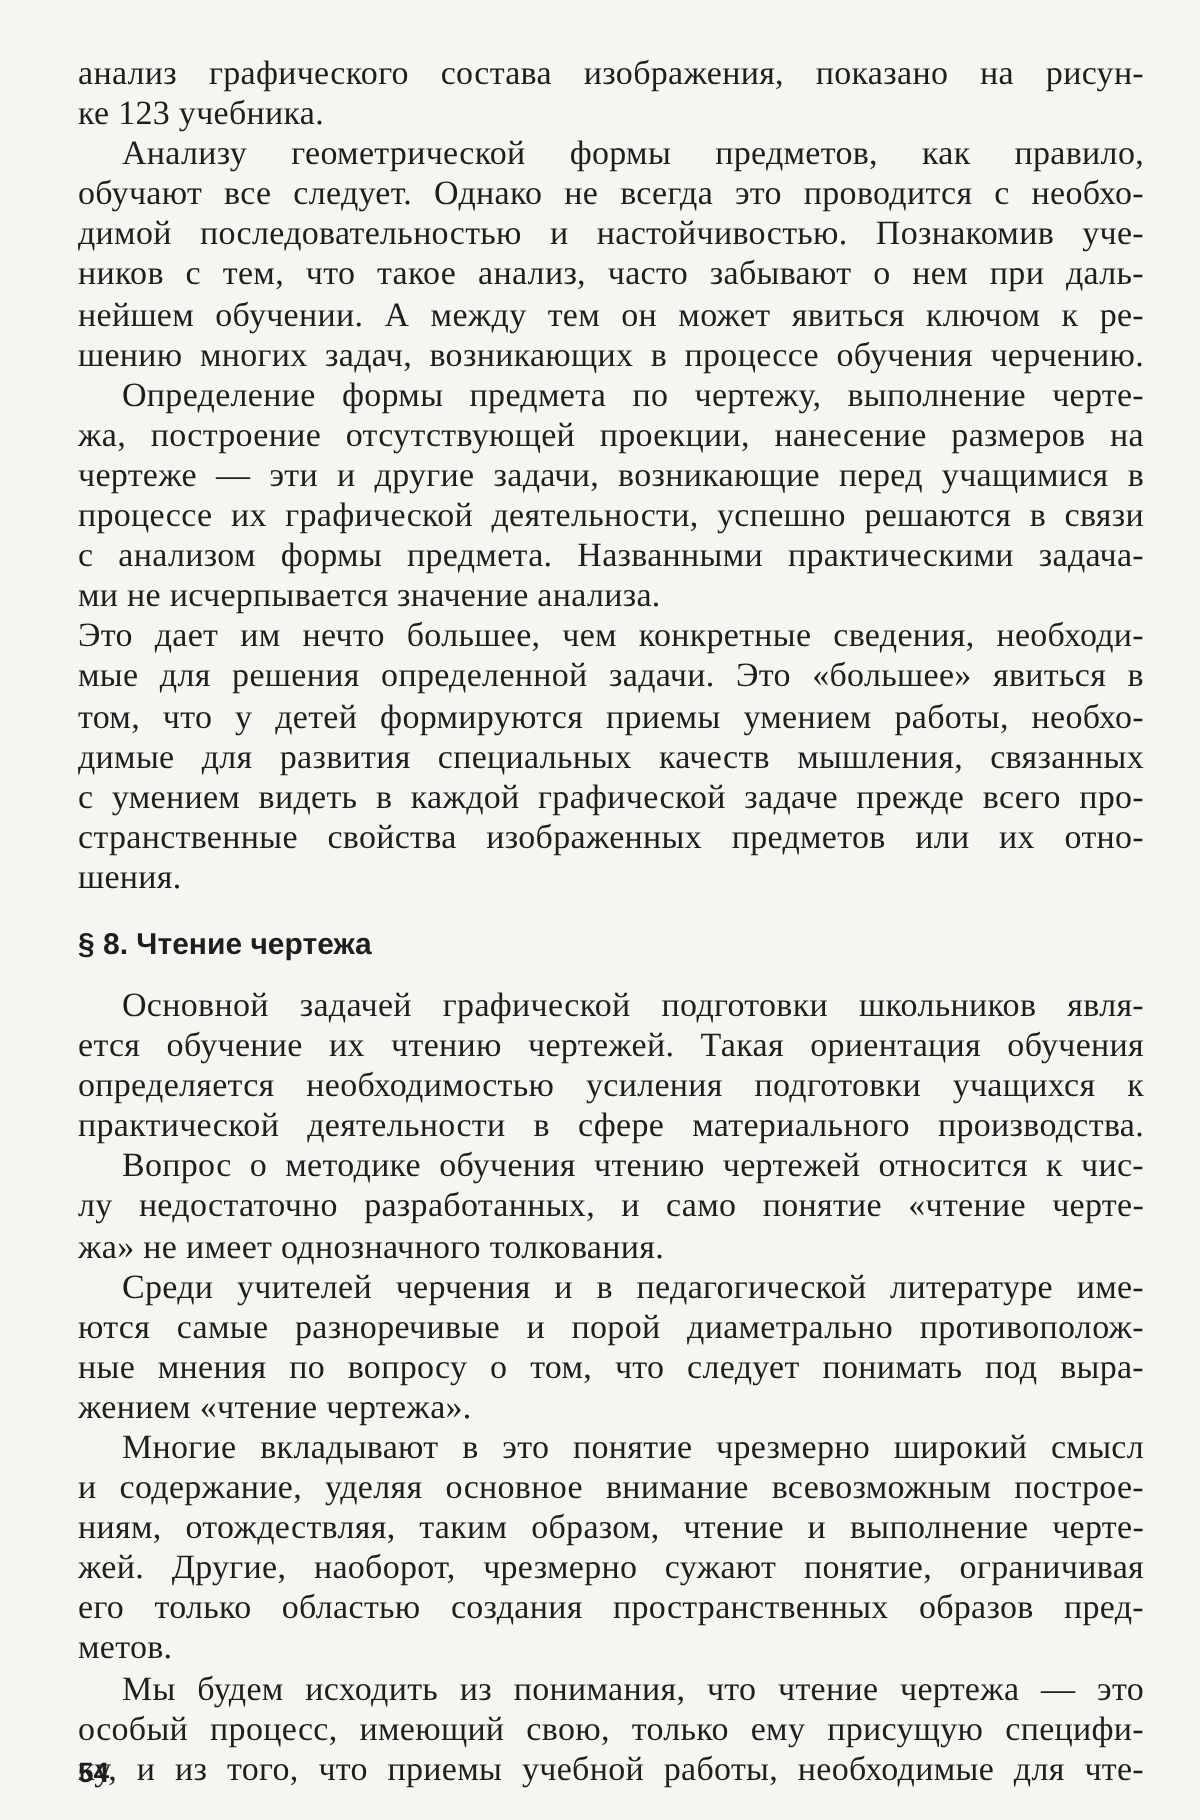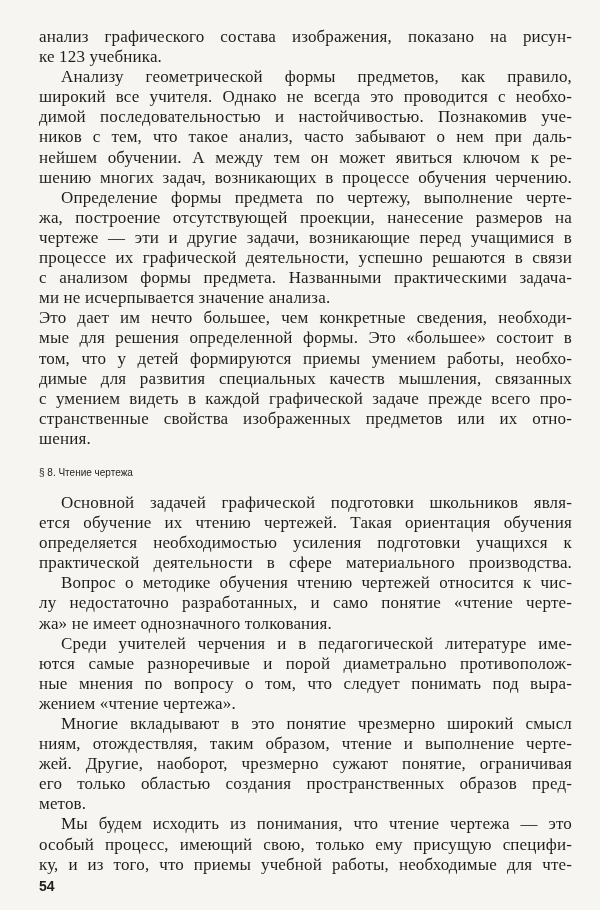--- a/index.html
+++ b/index.html
@@ -13,55 +13,55 @@
   .page { position: absolute; left: 39px; top: 27px; width: 533px; }
   .line {
     font-size: 17px; line-height: 20.1px; height: 20.1px;
     white-space: nowrap; text-align: justify; text-align-last: justify;
     letter-spacing: 0.15px;
   }
   .line.last { text-align-last: left; }
   .line.indent { padding-left: 22px; }
   .heading {
     font-family: "Liberation Sans", "DejaVu Sans", sans-serif;
-    font-weight: normal; font-size: 10px; line-height: 20px;
+    font-weight: bold; font-size: 15px; line-height: 20px;
     margin: 14px 0 10px 0;
   }
   .page-number {
     position: absolute; left: 39px; top: 878px;
     font-family: "Liberation Sans", sans-serif; font-weight: bold; font-size: 14px;
   }
 </style>
 </head>
 <body>
 
 <div class="page">
   <div>
     <div class="line">анализ графического состава изображения, показано на рисун-</div>
     <div class="line last">ке 123 учебника.</div>
   </div>
   <div>
     <div class="line indent">Анализу геометрической формы предметов, как правило,</div>
-    <div class="line">широкий все учителя. Однако не всегда это проводится с необхо-</div>
+    <div class="line">обучают все следует. Однако не всегда это проводится с необхо-</div>
     <div class="line">димой последовательностью и настойчивостью. Познакомив уче-</div>
     <div class="line">ников с тем, что такое анализ, часто забывают о нем при даль-</div>
     <div class="line">нейшем обучении. А между тем он может явиться ключом к ре-</div>
     <div class="line">шению многих задач, возникающих в процессе обучения черчению.</div>
   </div>
   <div>
     <div class="line indent">Определение формы предмета по чертежу, выполнение черте-</div>
     <div class="line">жа, построение отсутствующей проекции, нанесение размеров на</div>
     <div class="line">чертеже — эти и другие задачи, возникающие перед учащимися в</div>
     <div class="line">процессе их графической деятельности, успешно решаются в связи</div>
     <div class="line">с анализом формы предмета. Названными практическими задача-</div>
     <div class="line last">ми не исчерпывается значение анализа.</div>
   </div>
   <div>
     <div class="line">Это дает им нечто большее, чем конкретные сведения, необходи-</div>
-    <div class="line">мые для решения определенной формы. Это «большее» состоит в</div>
+    <div class="line">мые для решения определенной задачи. Это «большее» явиться в</div>
     <div class="line">том, что у детей формируются приемы умением работы, необхо-</div>
     <div class="line">димые для развития специальных качеств мышления, связанных</div>
     <div class="line">с умением видеть в каждой графической задаче прежде всего про-</div>
     <div class="line">странственные свойства изображенных предметов или их отно-</div>
     <div class="line last">шения.</div>
   </div>
 
   <div class="heading">§ 8. Чтение чертежа</div>
 
   <div>
@@ -76,20 +76,21 @@
     <div class="line last">жа» не имеет однозначного толкования.</div>
   </div>
   <div>
     <div class="line indent">Среди учителей черчения и в педагогической литературе име-</div>
     <div class="line">ются самые разноречивые и порой диаметрально противополож-</div>
     <div class="line">ные мнения по вопросу о том, что следует понимать под выра-</div>
     <div class="line last">жением «чтение чертежа».</div>
   </div>
   <div>
     <div class="line indent">Многие вкладывают в это понятие чрезмерно широкий смысл</div>
+    <div class="line">и содержание, уделяя основное внимание всевозможным построе-</div>
     <div class="line">ниям, отождествляя, таким образом, чтение и выполнение черте-</div>
     <div class="line">жей. Другие, наоборот, чрезмерно сужают понятие, ограничивая</div>
     <div class="line">его только областью создания пространственных образов пред-</div>
     <div class="line last">метов.</div>
   </div>
   <div>
     <div class="line indent">Мы будем исходить из понимания, что чтение чертежа — это</div>
     <div class="line">особый процесс, имеющий свою, только ему присущую специфи-</div>
     <div class="line">ку, и из того, что приемы учебной работы, необходимые для чте-</div>
 

